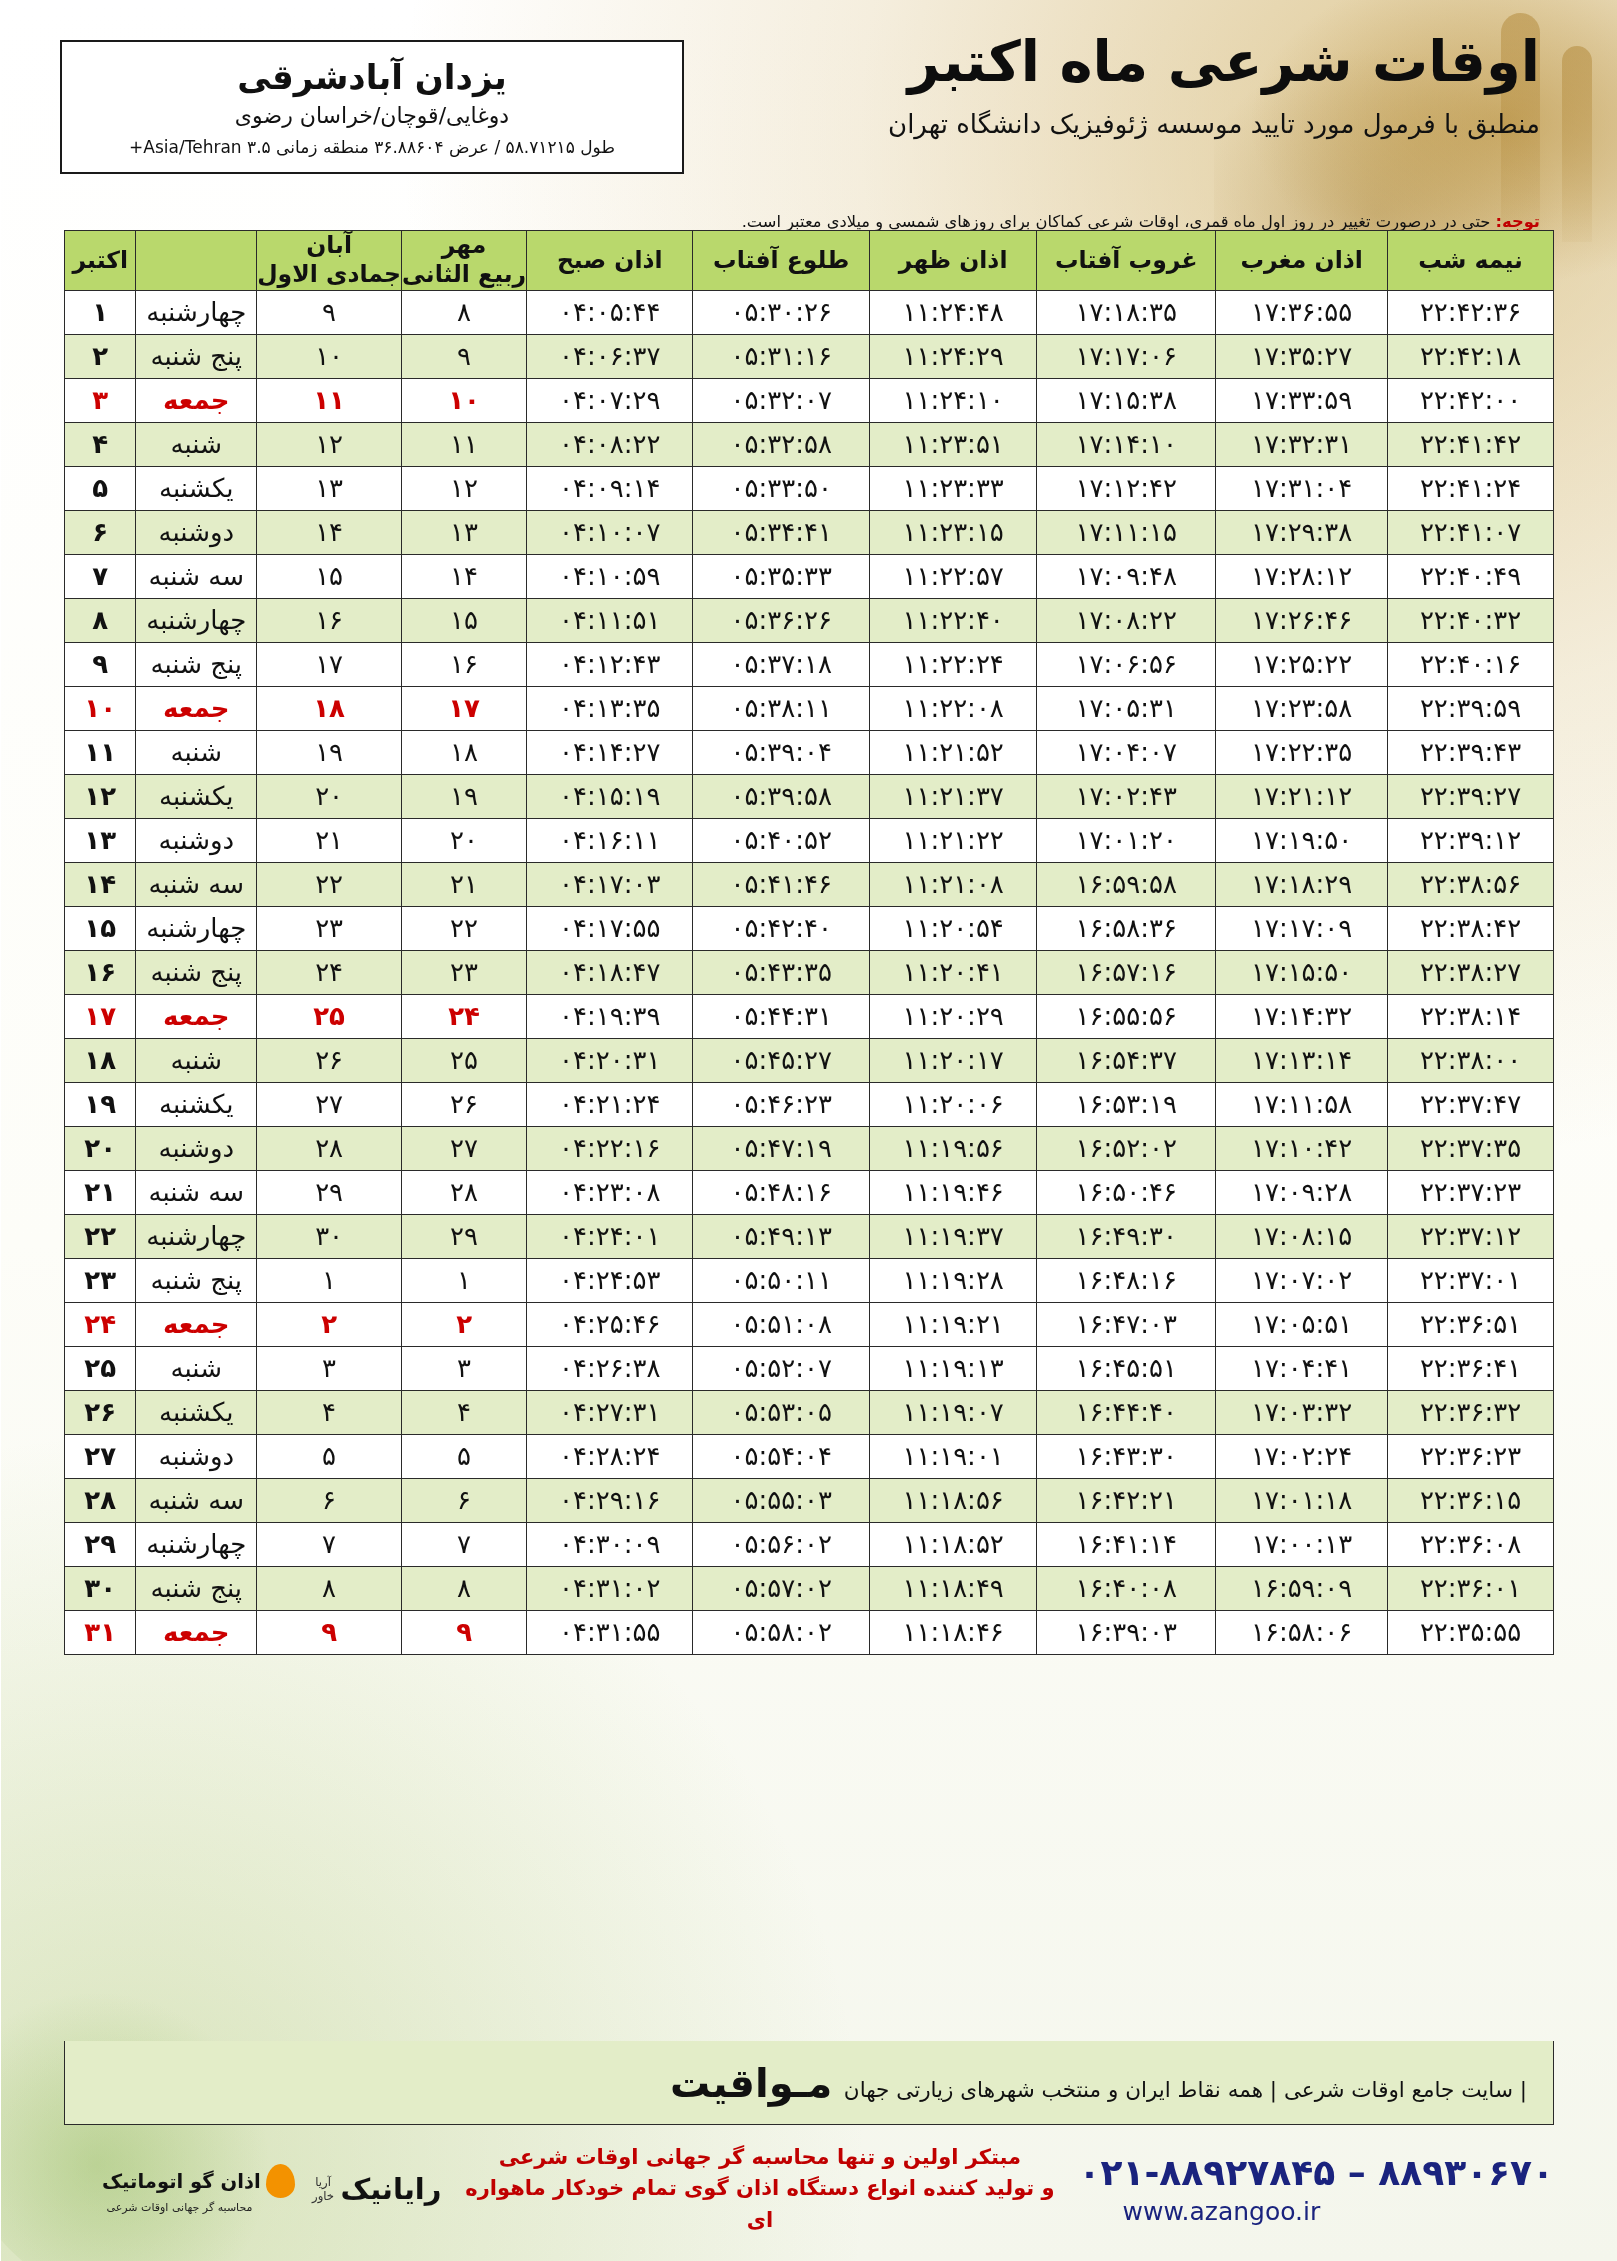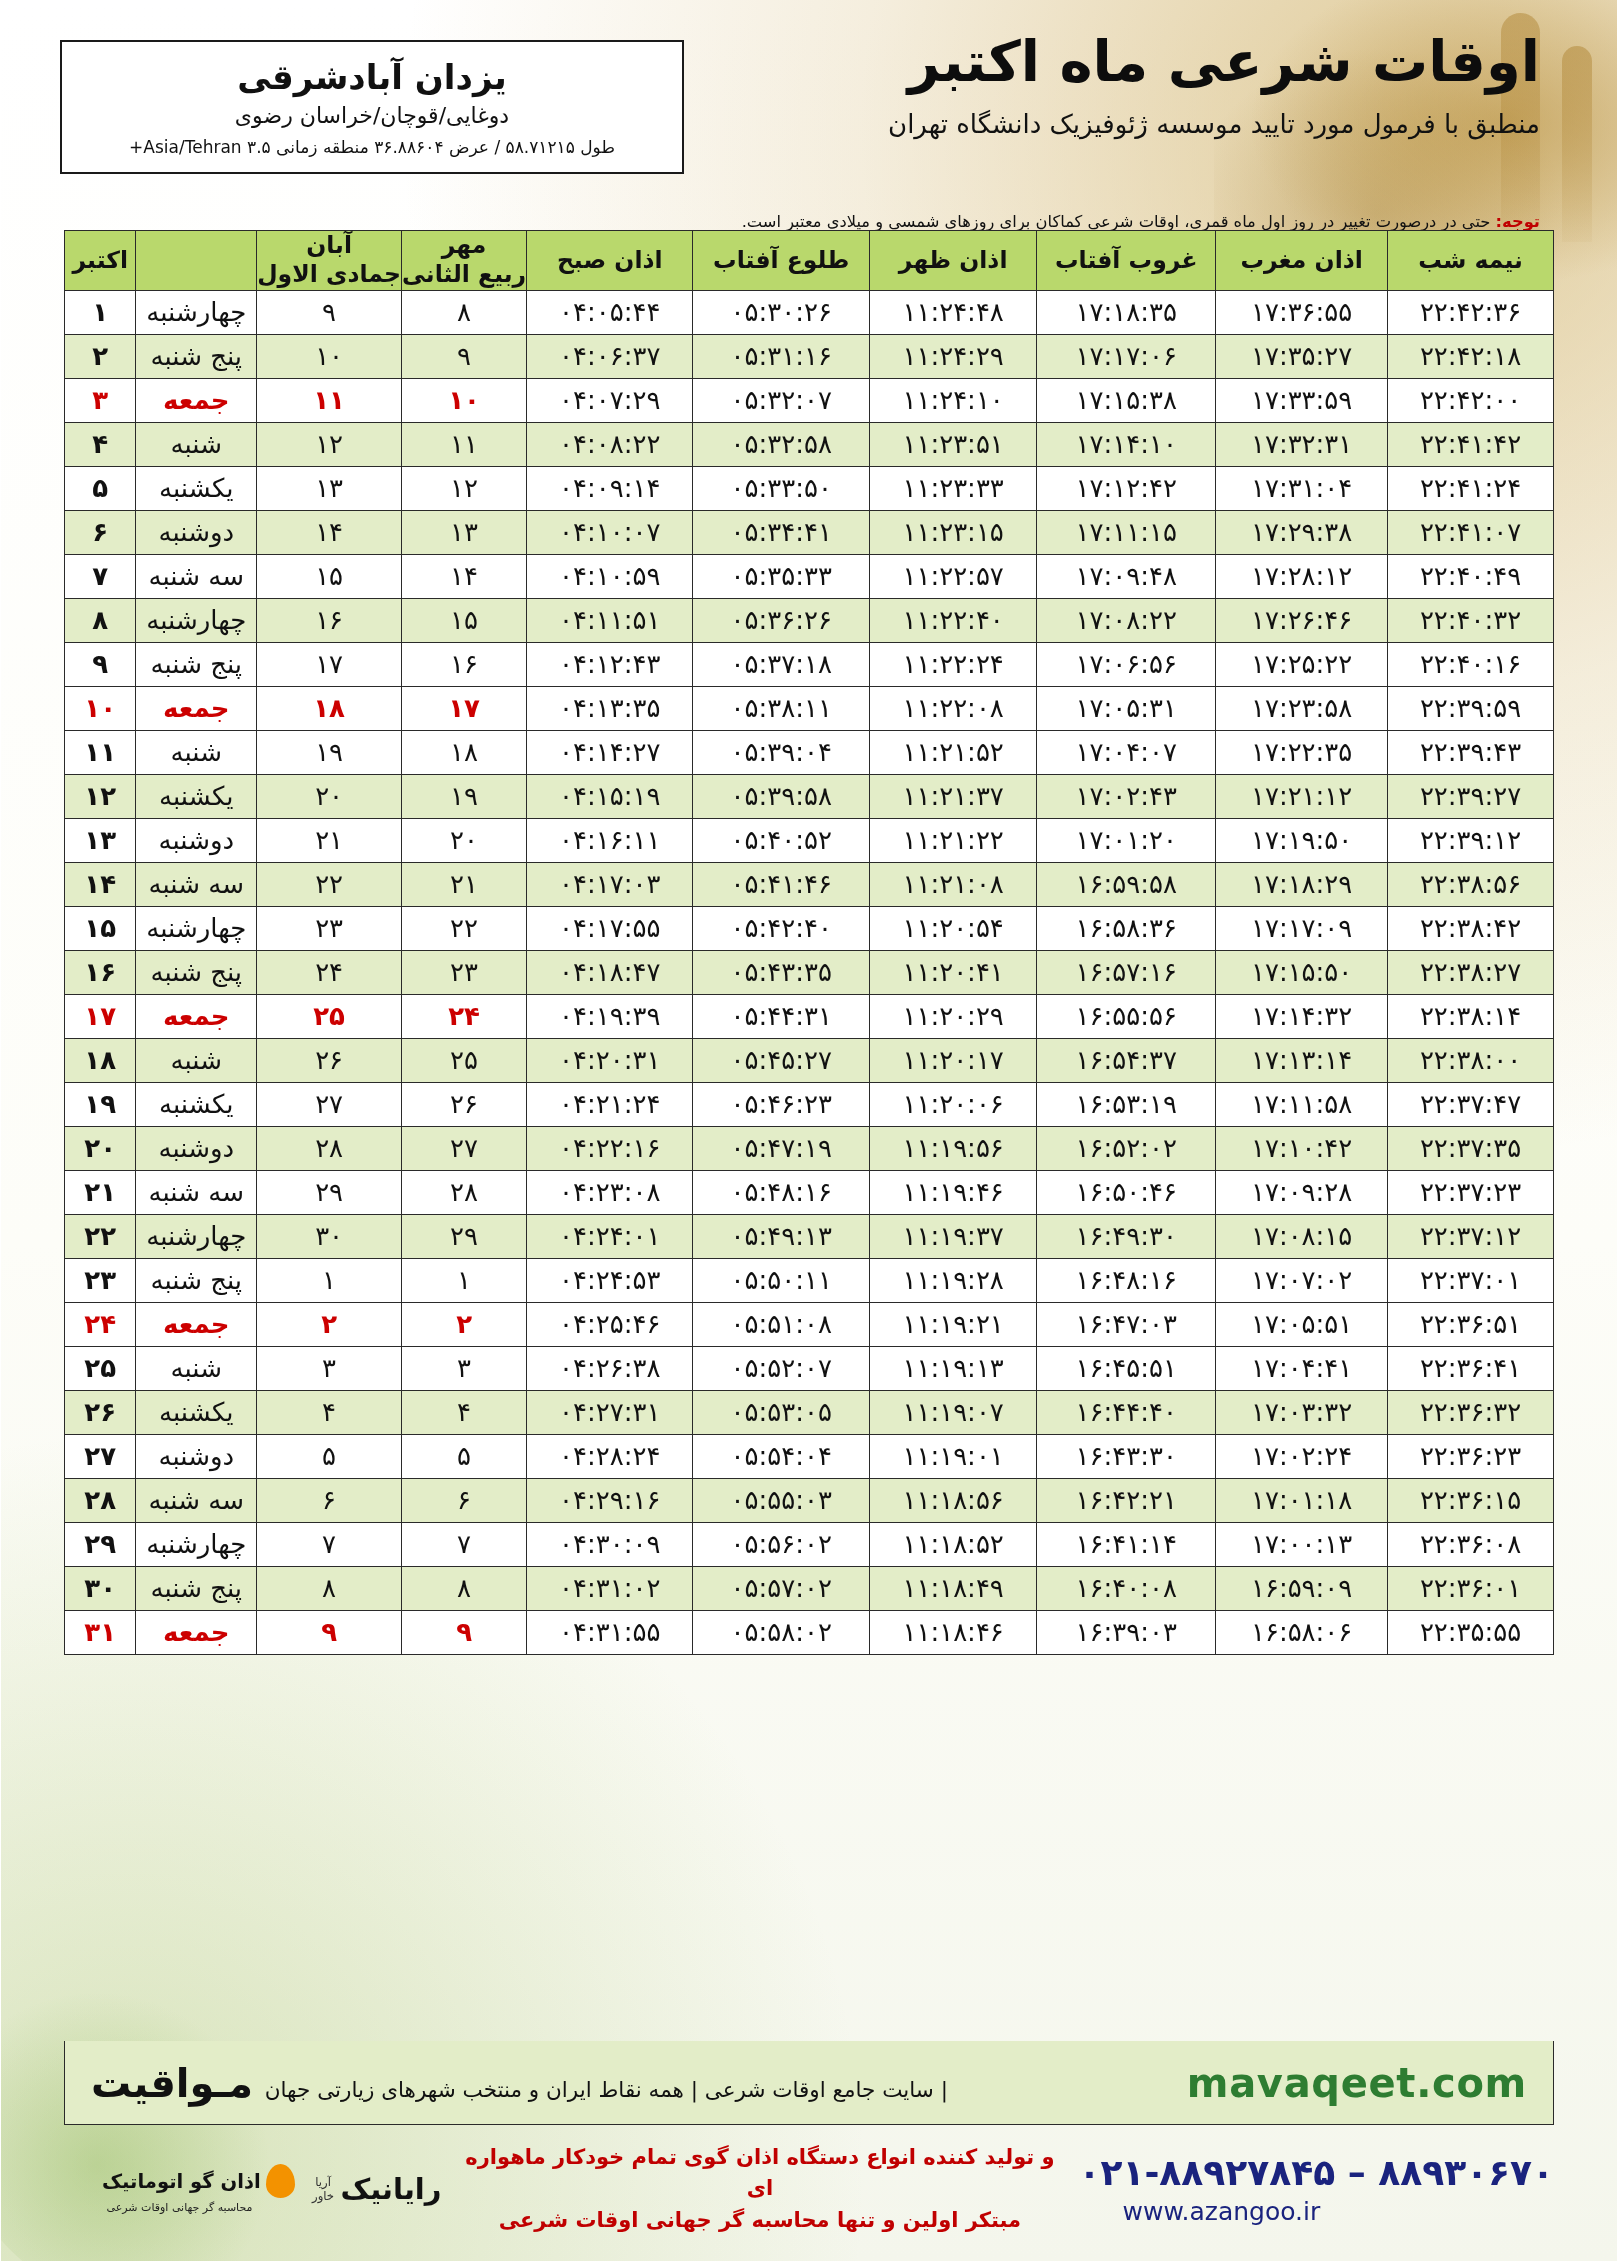--- a/index.html
+++ b/index.html
@@ -527,35 +527,34 @@
           <td class="time">۰۴:۳۱:۵۵</td>
           <td class="hij">۹</td>
           <td class="sol">۹</td>
           <td class="dayname">جمعه</td>
           <td class="greg">۳۱</td>
         </tr>
       </tbody>
   </table>
 
   <div class="footer-green">
-    <div class="site-url">mavaqeet.com</div>
     <div class="brand-right">
       <div class="brand-tag">| سایت جامع اوقات شرعی | همه نقاط ایران و منتخب شهرهای زیارتی جهان</div>
       <div class="brand-word">مـواقیت</div>
     </div>
   </div>
 
   <div class="footer-bottom">
     <div class="phone-block">
       <div class="phone">۰۲۱-۸۸۹۲۷۸۴۵ – ۸۸۹۳۰۶۷۰</div>
       <div class="website">www.azangoo.ir</div>
     </div>
     <div class="mid-text">
+      <div class="mid-line">مبتکر اولین و تنها محاسبه گر جهانی اوقات شرعی</div>
       <div class="mid-line">و تولید کننده انواع دستگاه اذان گوی تمام خودکار ماهواره ای</div>
-      <div class="mid-line">مبتکر اولین و تنها محاسبه گر جهانی اوقات شرعی</div>
     </div>
     <div class="logos">
       <div class="logo-rayaneek">
         <span class="nm">رایانیک</span>
         <span class="sub">آریا<br>خاور</span>
       </div>
       <div class="logo-azangoo">
         <div class="az-top">
           <span class="az-flame"></span>
           <span class="az-name">اذان گو اتوماتیک</span>

